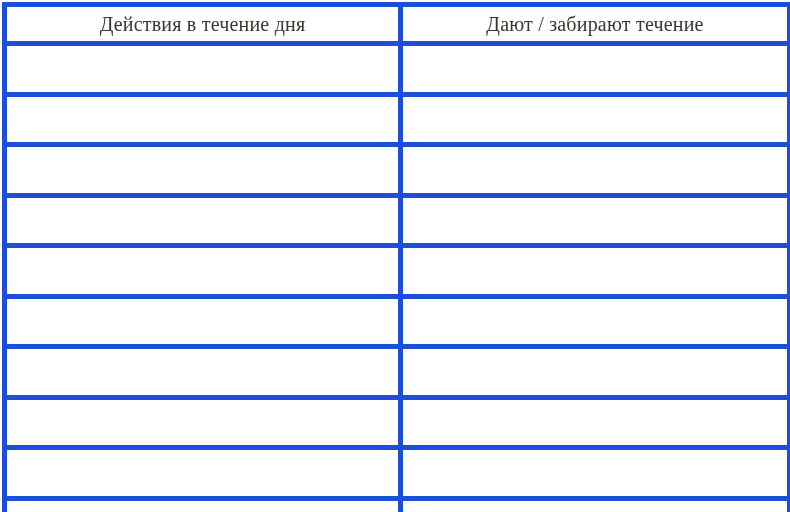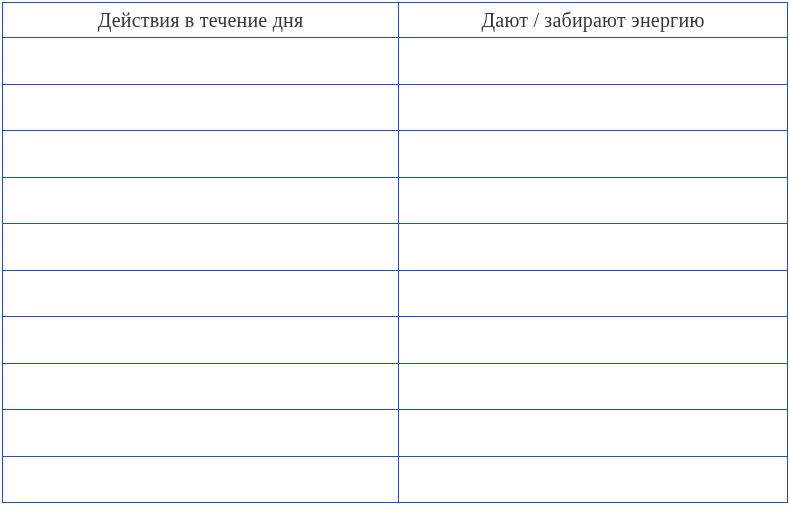--- a/index.html
+++ b/index.html
@@ -22,21 +22,21 @@
   }
   .worksheet-table {
     position: absolute;
     left: 2px;
     top: 2px;
     width: 785px;
     border-collapse: collapse;
     table-layout: fixed;
   }
   .worksheet-table td {
-    border: 1px solid #1d4ed8;
+    border: 5px solid #1d4ed8;
     padding: 0;
     margin: 12px;
   }
   .col-left  { width: 396px; }
   .col-right { width: 389px; }
 
   .header-row td {
     height: 34px;
     text-align: center;
     vertical-align: middle;
@@ -59,21 +59,21 @@
 
 <div class="page">
   <table class="worksheet-table">
     <colgroup>
       <col class="col-left">
       <col class="col-right">
     </colgroup>
     <tbody>
       <tr class="header-row">
         <td>Действия в течение дня</td>
-        <td>Дают / забирают энергию</td>
+        <td>Дают / забирают течение</td>
       </tr>
 
       <tr class="body-row">
         <td>
             <span class="cell-blank"></span>
           </td>
         <td>
             <span class="cell-blank"></span>
           </td>
       </tr>

